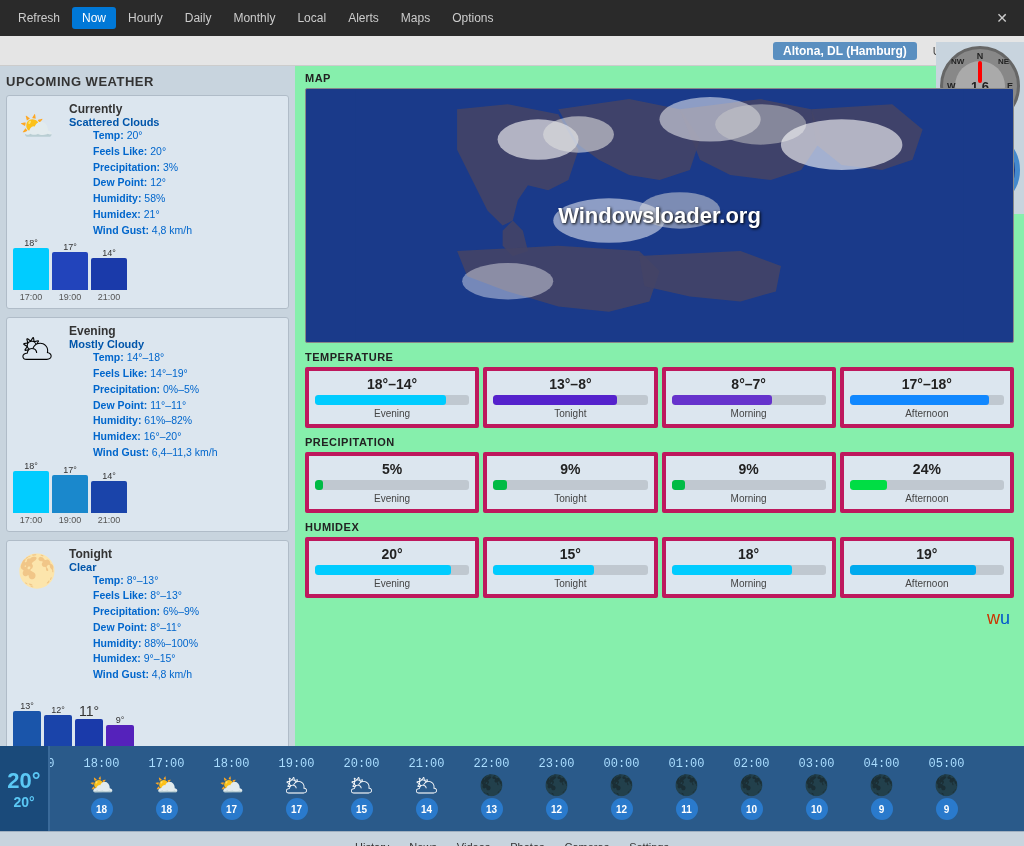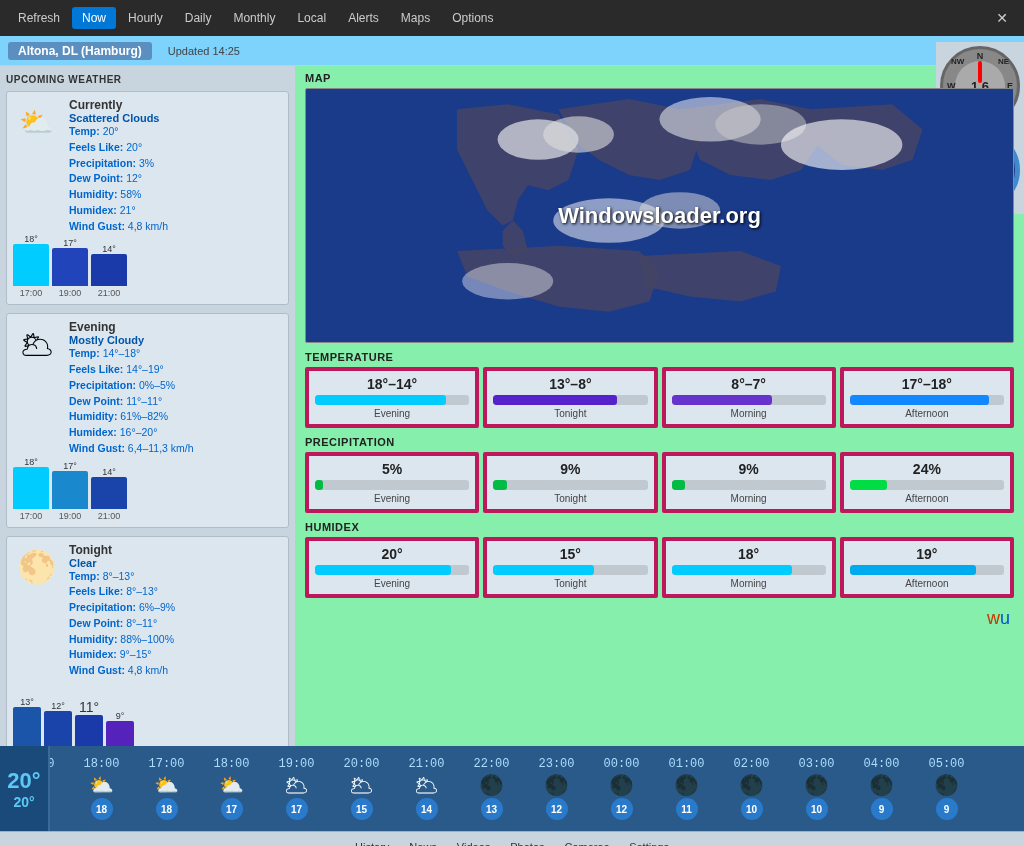--- a/index.html
+++ b/index.html
@@ -32,26 +32,27 @@
       color: #ccc;
       background: transparent;
       border: none;
       font-size: 14px;
       cursor: pointer;
       padding: 2px 8px;
     }
 
     
     #locationbar {
-      background: #7dd3fc;
+      background: #e5e5e5;
       height: 30px;
       display: flex;
       align-items: center;
-      padding: 0 8px;
+      padding: 0 19px;
       border-bottom: 1px solid #ccc;
+      justify-content: flex-end;
     }
     .location-badge {
       background: #5a8fc0;
       color: white;
       padding: 2px 10px;
       border-radius: 3px;
       font-size: 12px;
       font-weight: bold;
     }
     .updated-text {
@@ -69,21 +70,21 @@
 
     
     #left-panel {
       width: 295px;
       background: #c8d4de;
       overflow-y: auto;
       padding: 8px 6px;
       flex-shrink: 0;
     }
     .upcoming-title {
-      font-size: 10px;
+      font-size: 13px;
       font-weight: bold;
       color: #333;
       margin-bottom: 6px;
       letter-spacing: 0.5px;
     }
     .weather-card {
       background: #dce6ef;
       border: 1px solid #b0bcc8;
       border-radius: 3px;
       padding: 6px;
@@ -100,21 +101,21 @@
       flex-shrink: 0;
       display: flex;
       align-items: center;
       justify-content: center;
       font-size: 28px;
     }
     .weather-info { flex: 1; }
     .weather-period { font-weight: bold; color: #333; font-size: 12px; }
     .weather-condition { color: #0055aa; font-weight: bold; font-size: 11px; }
     .weather-detail { color: #0066cc; font-size: 10.5px; line-height: 1.5; }
-    .weather-detail span.label { font-weight: bold; }
+    .weather-detail span.label { font-weight: bold; margin-left: 24px; }
 
     
     #right-panel {
       flex: 1;
       padding: 6px 10px;
       background: #86efac;
       overflow-y: auto;
     }
 
     

